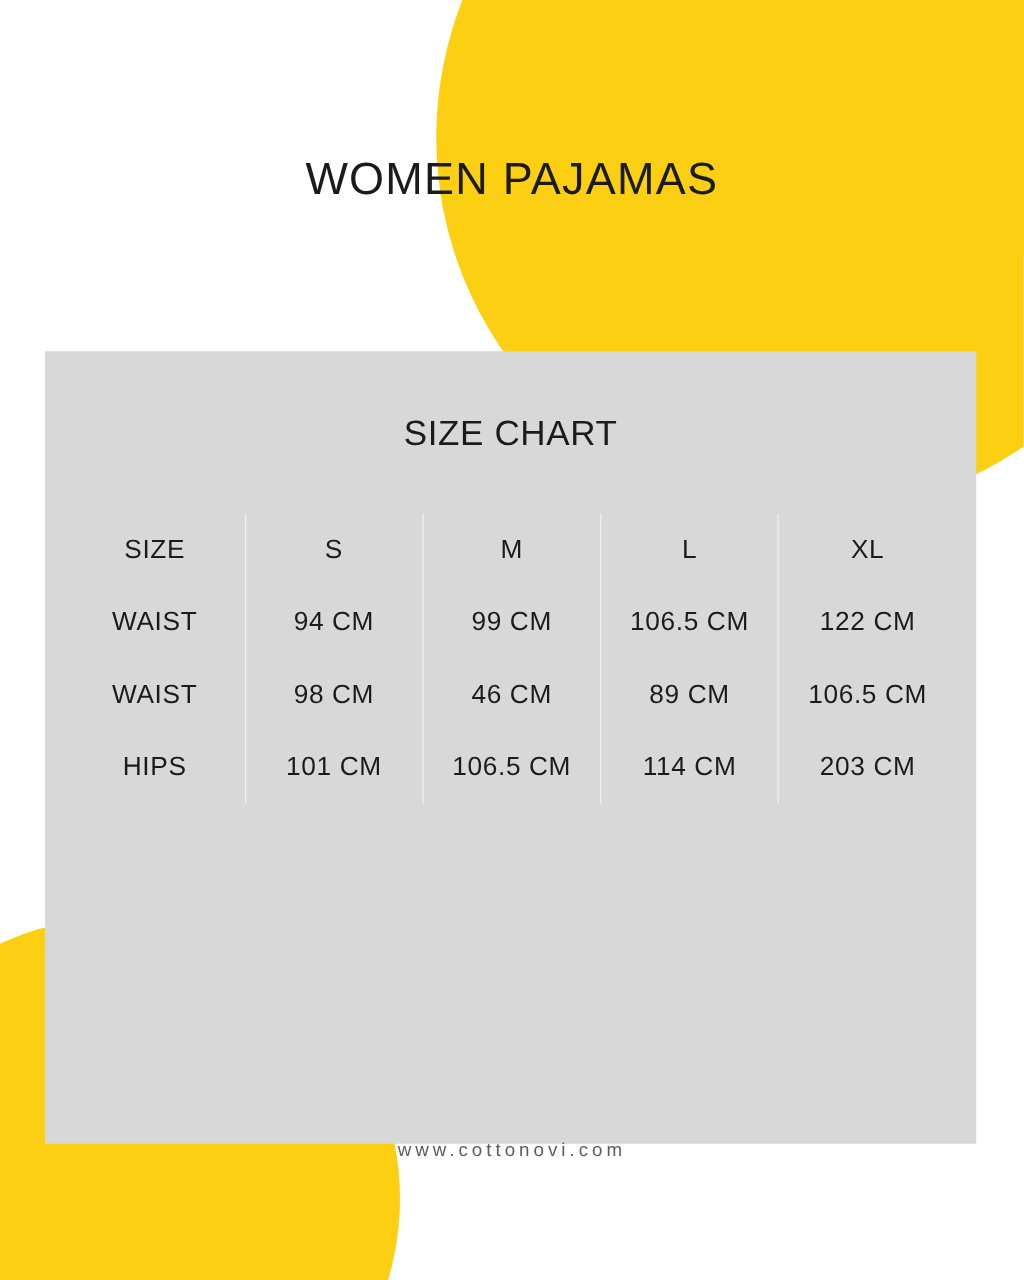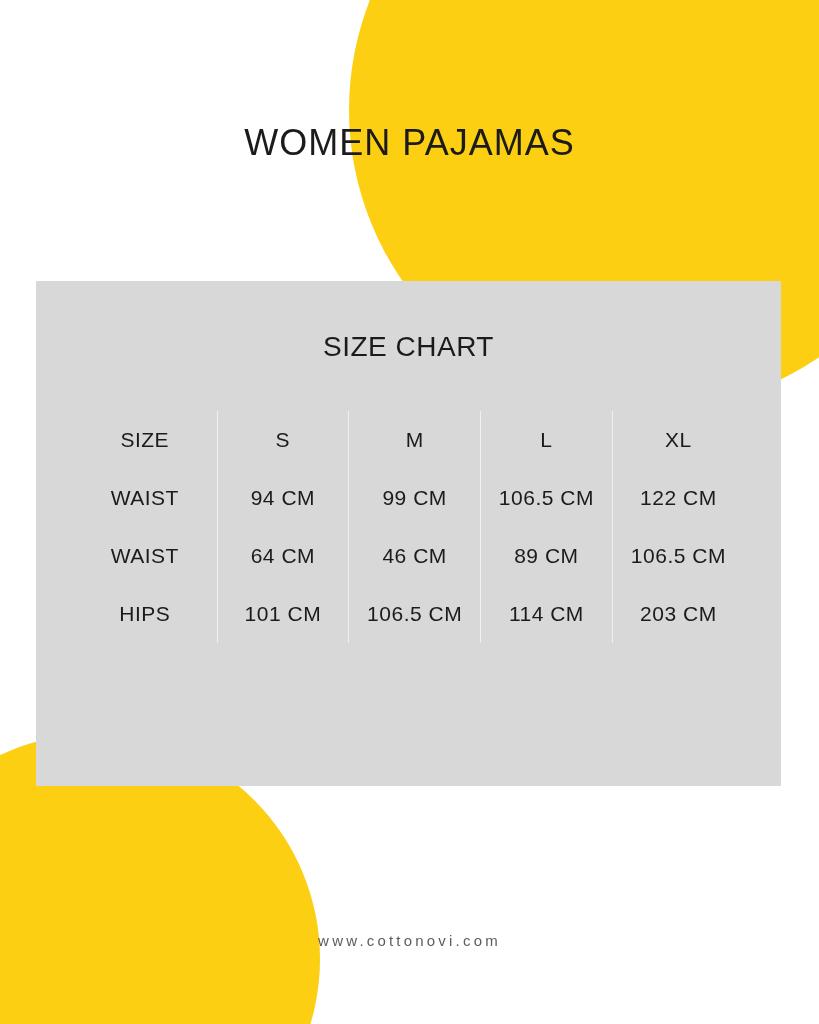--- a/index.html
+++ b/index.html
@@ -53,41 +53,41 @@
     color: #1b1b1b;
     font-weight: 400;
     z-index: 3;
   }
 
   .card {
     position: absolute;
     left: 36px;
     top: 281px;
     width: 745px;
-    height: 505px;
+    height: 634px;
     background: #d8d8d8;
     z-index: 2;
     padding-top: 36px;
   }
 
   .card-title {
     text-align: center;
     font-size: 28px;
     letter-spacing: 0.5px;
     color: #1b1b1b;
     font-weight: 400;
     margin-top: 14px;
   }
 
   .table-wrap {
     position: absolute;
     left: 0;
     top: 130px;
     width: 745px;
-    padding: 0 37px;
+    padding: 0 16px;
   }
 
   table.size-table {
     width: 100%;
     border-collapse: collapse;
     table-layout: fixed;
   }
   table.size-table td,
   table.size-table th {
     text-align: center;
@@ -115,21 +115,20 @@
   .footer {
     position: absolute;
     left: 0;
     top: 912px;
     width: 819px;
     text-align: center;
     font-size: 15px;
     letter-spacing: 3.2px;
     color: #5d5d5d;
     z-index: 3;
-    margin-top: 20px;
   }
 </style>
 </head>
 <body>
 
 <div class="page">
 
   <div class="blob-top-right"></div>
   <div class="blob-bottom-left"></div>
 
@@ -152,21 +151,21 @@
         <tbody>
           <tr>
             <td>WAIST</td>
             <td>94 CM</td>
             <td>99 CM</td>
             <td>106.5 CM</td>
             <td>122 CM</td>
           </tr>
           <tr>
             <td>WAIST</td>
-            <td>64 CM</td>
+            <td>98 CM</td>
             <td>46 CM</td>
             <td>89 CM</td>
             <td>106.5 CM</td>
           </tr>
           <tr>
             <td>HIPS</td>
             <td>101 CM</td>
             <td>106.5 CM</td>
             <td>114 CM</td>
             <td>203 CM</td>

